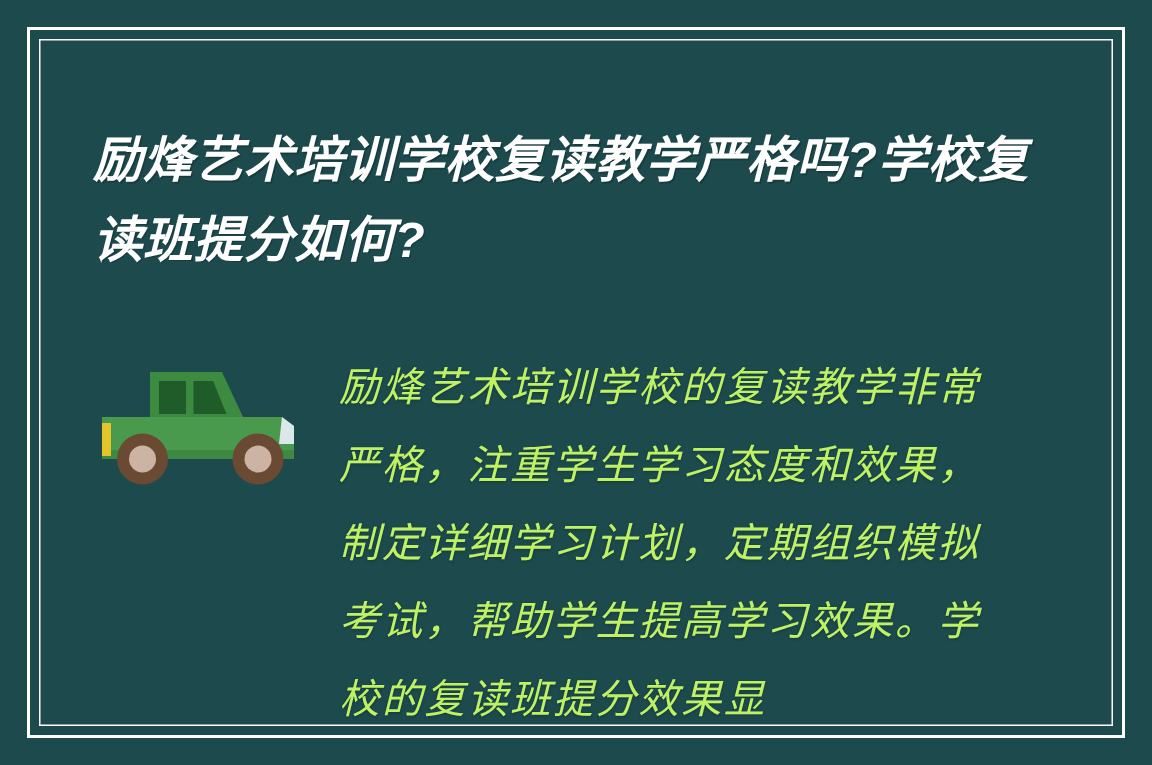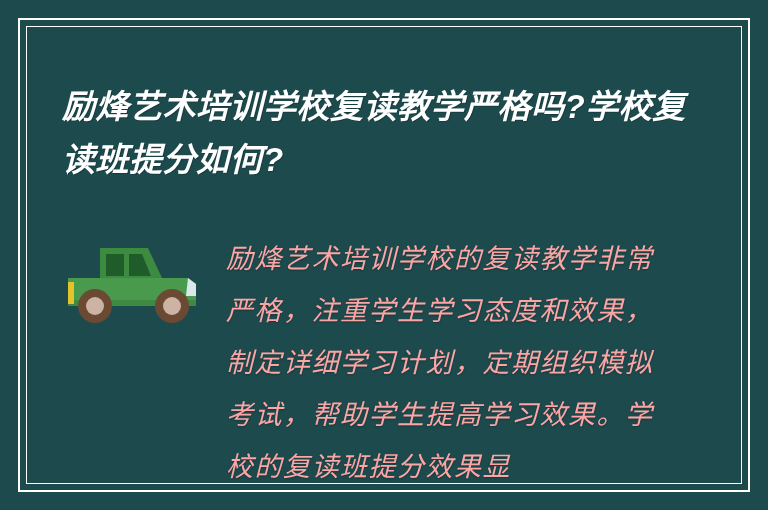--- a/index.html
+++ b/index.html
@@ -74,21 +74,21 @@
     width: 150px;
     height: 120px;
   }
 
   
   .body-copy {
     position: absolute;
     left: 226px;
     top: 206px;
     width: 432px;
-    color: #fca5a5;
+    color: #bef264;
     font-size: 27px;
     line-height: 52px;
     font-style: italic;
     letter-spacing: 1.5px;
     font-family: "DejaVu Serif", "Liberation Serif", serif;
     text-shadow: 0 1px 2px rgba(0,0,0,0.25);
     word-break: break-all;
   }
 </style>
 </head>

